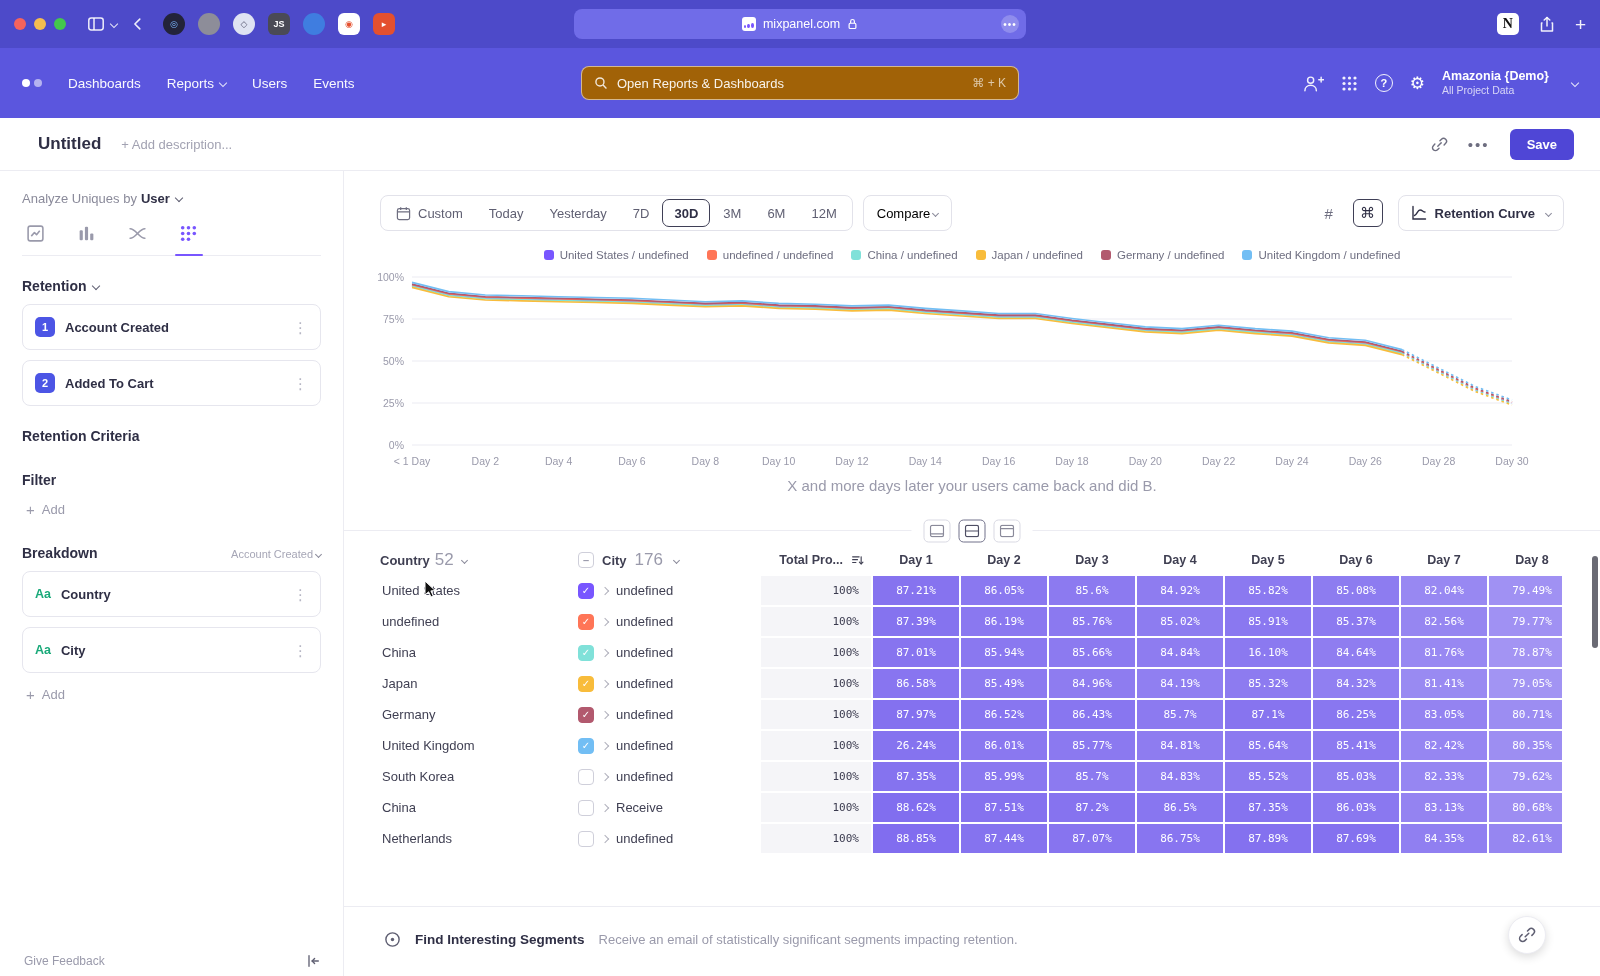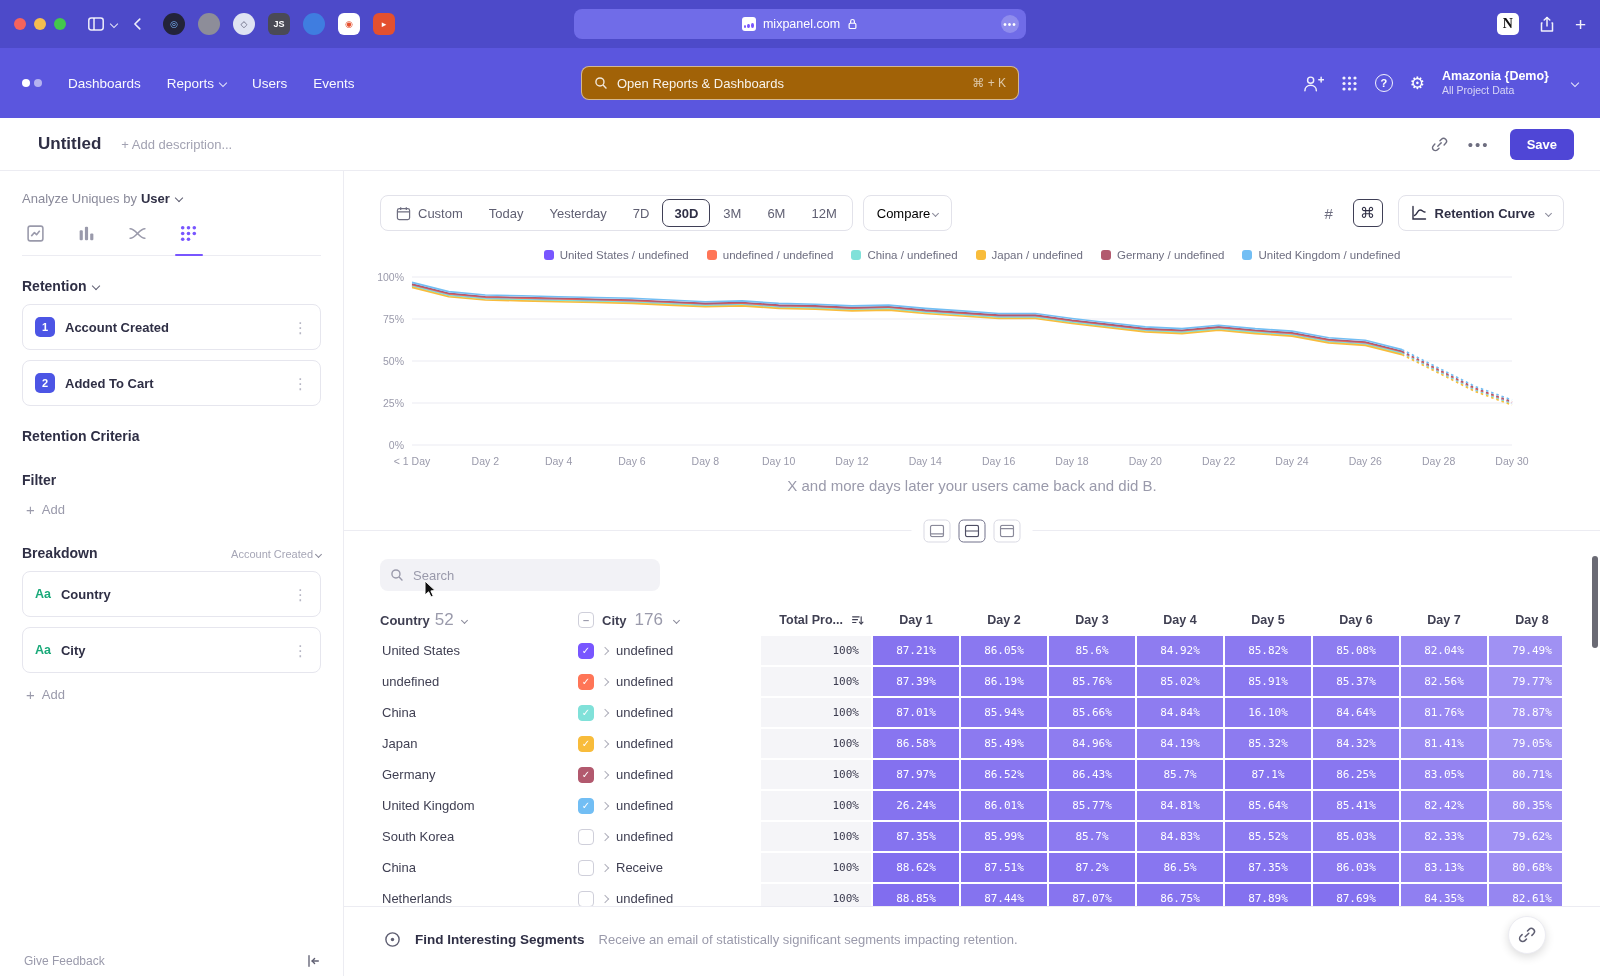--- a/index.html
+++ b/index.html
@@ -504,27 +504,20 @@
         </span>
         <span class="vt">
           <svg width="15" height="13" viewBox="0 0 16 14" fill="none" stroke="currentColor" stroke-width="1.3">
               <rect x="1" y="1" width="14" height="12" rx="1.8"></rect>
               <line x1="1" y1="4.5" x2="15" y2="4.5"></line>
             </svg>
         </span>
       </div>
     </div>
 
-    <div class="search-box">
-      <svg width="14" height="14" viewBox="0 0 16 16" fill="none" stroke="#9a9aab" stroke-width="1.6">
-          <circle cx="6.8" cy="6.8" r="4.6"></circle>
-          <line x1="10.4" y1="10.4" x2="14.2" y2="14.2"></line>
-        </svg>
-      <span>Search</span>
-    </div>
 
     <div class="table-wrap">
       <div class="rt-grid rt-head" id="rt-head">
         <div class="h-cell">
           <span>Country</span>
             <span class="count">52</span>
             <span class="chev sm"></span>
         </div>
         <div class="h-cell h-city">
           <span class="cb ind">–</span>

